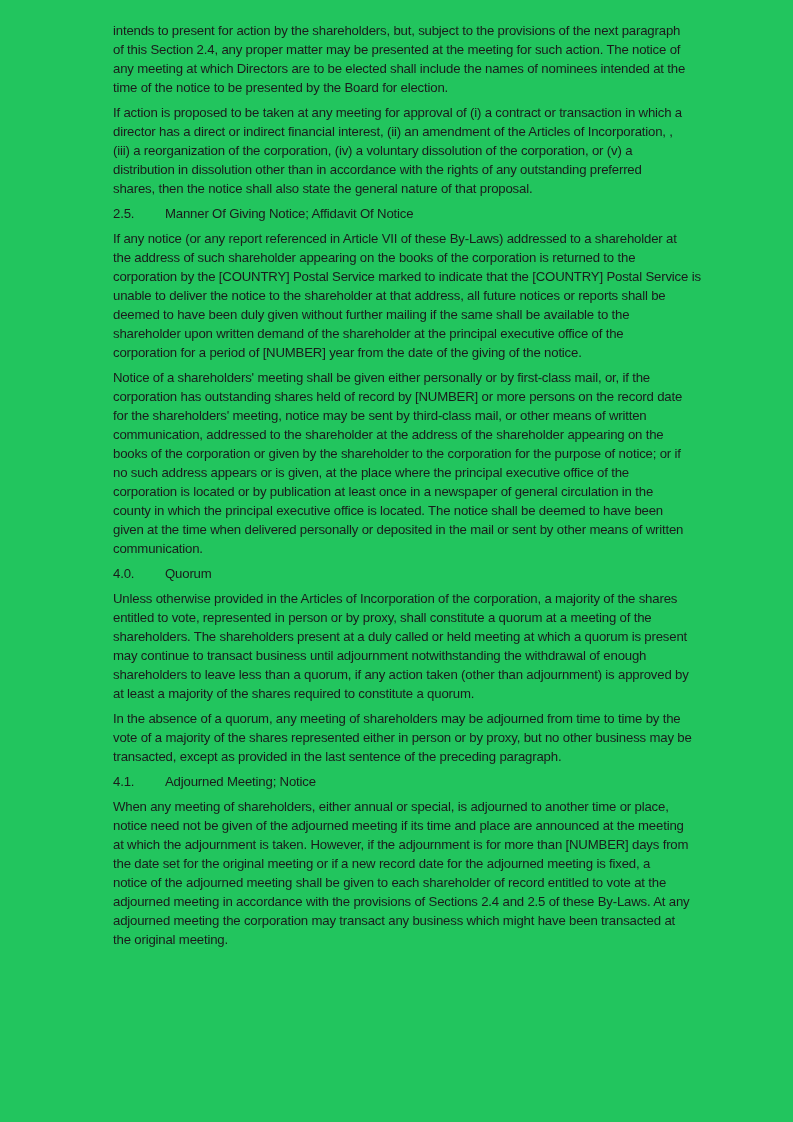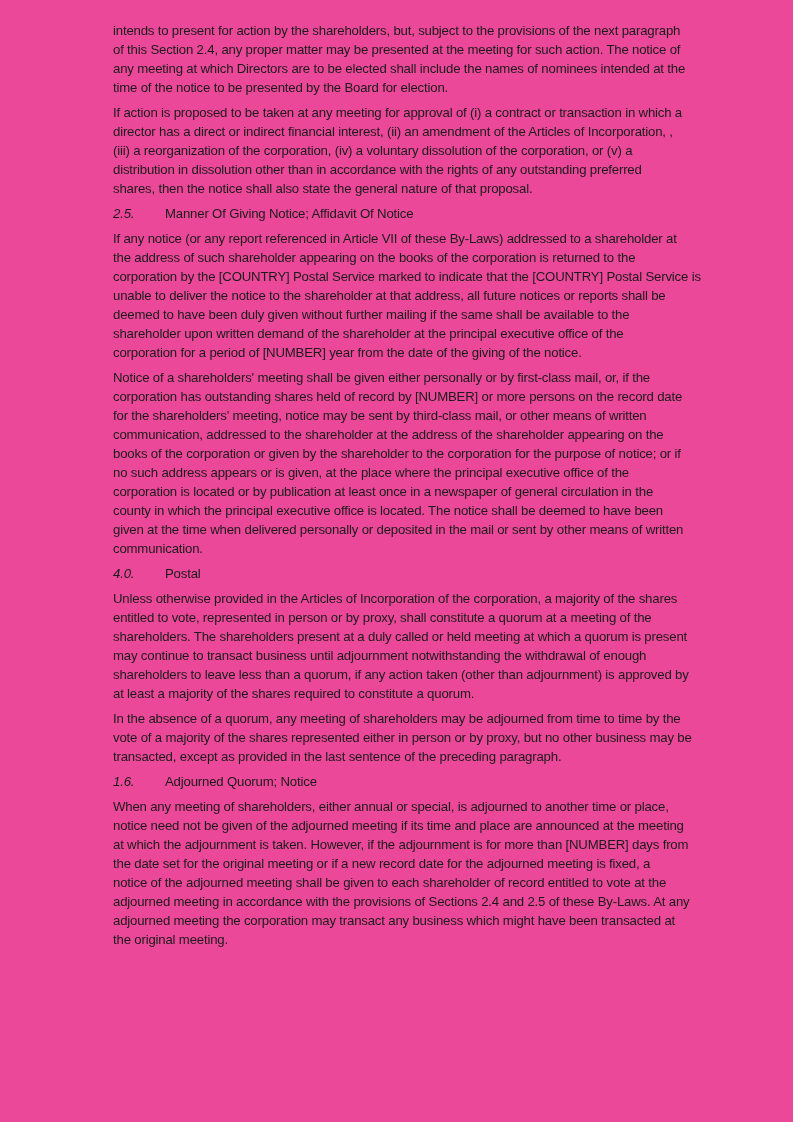--- a/index.html
+++ b/index.html
@@ -11,21 +11,21 @@
     width: 793px;
     height: 1122px;
     overflow: hidden;
     font-family: "Liberation Sans", "DejaVu Sans", sans-serif;
     color: #1b1b1b;
   }
   .page {
     box-sizing: border-box;
     width: 793px;
     height: 1122px;
-    background: #ec4899;
+    background: #22c55e;
     padding: 21px 0 0 113px;
     overflow: hidden;
   }
   .content {
     width: 676px;
   }
   .para, .heading {
     margin: 0 0 6px 0;
     font-size: 13.2px;
     line-height: 19px;
@@ -35,21 +35,20 @@
   }
   .para {
     white-space: pre;
   }
   .heading {
     white-space: nowrap;
   }
   .hnum {
     display: inline-block;
     width: 52px;
-    font-style: italic;
   }
 </style>
 </head>
 <body>
 
 <div class="page">
   <div class="content" id="doc-content">
       <p class="para">intends to present for action by the shareholders, but, subject to the provisions of the next paragraph
 of this Section 2.4, any proper matter may be presented at the meeting for such action. The notice of
 any meeting at which Directors are to be elected shall include the names of nominees intended at the
@@ -70,31 +69,31 @@
       <p class="para">Notice of a shareholders' meeting shall be given either personally or by first-class mail, or, if the
 corporation has outstanding shares held of record by [NUMBER] or more persons on the record date
 for the shareholders' meeting, notice may be sent by third-class mail, or other means of written
 communication, addressed to the shareholder at the address of the shareholder appearing on the
 books of the corporation or given by the shareholder to the corporation for the purpose of notice; or if
 no such address appears or is given, at the place where the principal executive office of the
 corporation is located or by publication at least once in a newspaper of general circulation in the
 county in which the principal executive office is located. The notice shall be deemed to have been
 given at the time when delivered personally or deposited in the mail or sent by other means of written
 communication.</p>
-      <p class="heading"><span class="hnum">4.0.</span><span class="htitle">Postal</span></p>
+      <p class="heading"><span class="hnum">4.0.</span><span class="htitle">Quorum</span></p>
       <p class="para">Unless otherwise provided in the Articles of Incorporation of the corporation, a majority of the shares
 entitled to vote, represented in person or by proxy, shall constitute a quorum at a meeting of the
 shareholders. The shareholders present at a duly called or held meeting at which a quorum is present
 may continue to transact business until adjournment notwithstanding the withdrawal of enough
 shareholders to leave less than a quorum, if any action taken (other than adjournment) is approved by
 at least a majority of the shares required to constitute a quorum.</p>
       <p class="para">In the absence of a quorum, any meeting of shareholders may be adjourned from time to time by the
 vote of a majority of the shares represented either in person or by proxy, but no other business may be
 transacted, except as provided in the last sentence of the preceding paragraph.</p>
-      <p class="heading"><span class="hnum">1.6.</span><span class="htitle">Adjourned Quorum; Notice</span></p>
+      <p class="heading"><span class="hnum">4.1.</span><span class="htitle">Adjourned Meeting; Notice</span></p>
       <p class="para">When any meeting of shareholders, either annual or special, is adjourned to another time or place,
 notice need not be given of the adjourned meeting if its time and place are announced at the meeting
 at which the adjournment is taken. However, if the adjournment is for more than [NUMBER] days from
 the date set for the original meeting or if a new record date for the adjourned meeting is fixed, a
 notice of the adjourned meeting shall be given to each shareholder of record entitled to vote at the
 adjourned meeting in accordance with the provisions of Sections 2.4 and 2.5 of these By-Laws. At any
 adjourned meeting the corporation may transact any business which might have been transacted at
 the original meeting.</p>
     </div>
 </div>

